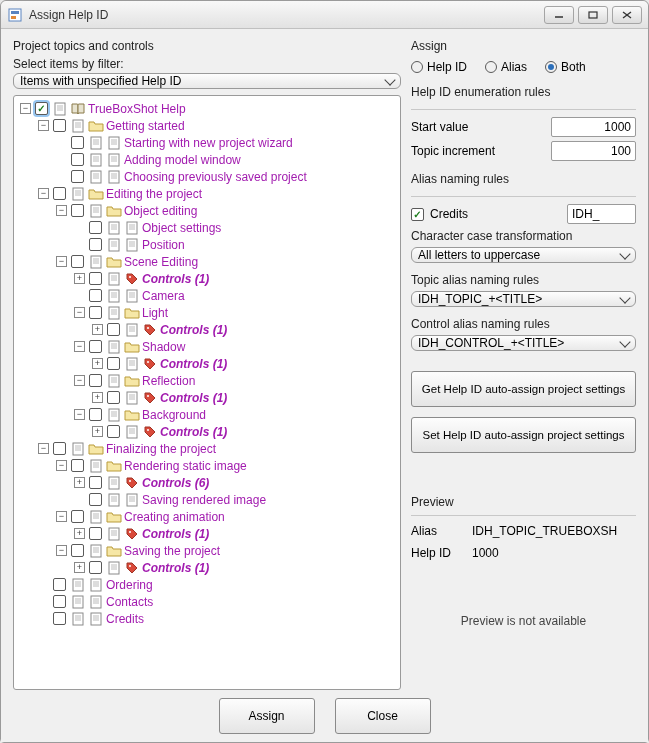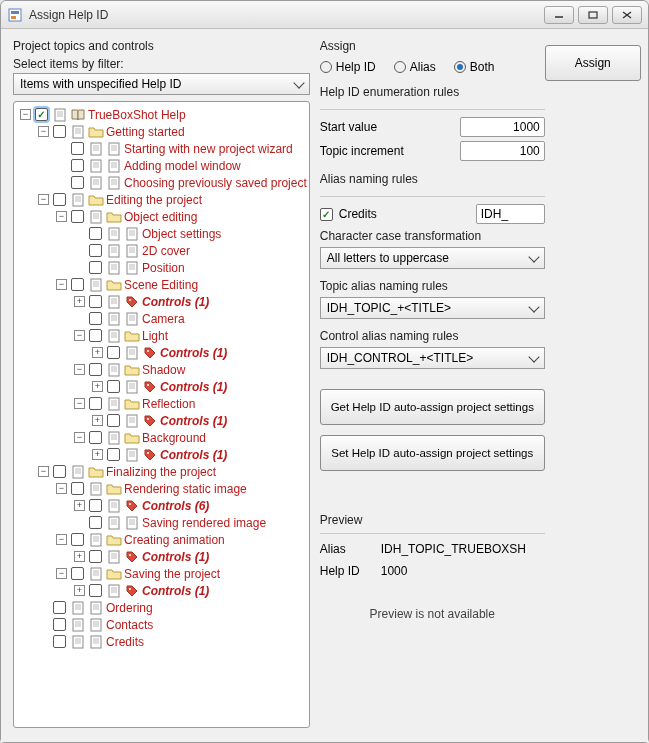--- a/index.html
+++ b/index.html
@@ -43,22 +43,22 @@
     border: 1px solid #a5a5a5;
     border-radius: 3px;
     background: linear-gradient(#fafafa,#dcdcdc);
     margin-left: 4px;
     display: inline-flex; align-items: center; justify-content: center;
     font-size: 10px; color: #333;
   }
   .client {
     flex: 1;
     display: flex;
-    flex-direction: row;
-    padding: 8px 12px 14px 12px;
+    flex-direction: column;
+    padding: 8px 12px 6px 12px;
     background: #f0f0f0;
   }
   .upper {
     flex: 1;
     display: flex;
     gap: 10px;
     min-height: 0;
   }
   .left-pane {
     flex: 1;
@@ -67,24 +67,24 @@
     min-width: 0;
   }
   .right-pane {
     width: 225px;
     display: flex;
     flex-direction: column;
     gap: 2px;
   }
   .label { color: #222; margin: 2px 0; }
   .combo {
-    height: 22px;
+    height: 16px;
     background: linear-gradient(#fdfdfd,#e9e9e9);
     border: 1px solid #9a9a9a;
-    border-radius: 0;
+    border-radius: 6px;
     display: flex; align-items: center;
     padding: 0 6px;
     margin-bottom: 6px;
   }
   .combo .combo-text { flex: 1; }
   .combo .chev {
     width: 8px; height: 8px;
     border-right: 1px solid #444;
     border-bottom: 1px solid #444;
     transform: rotate(45deg);
@@ -136,21 +136,21 @@
     color: #1d7d1d;
     font-weight: bold;
   }
   .ico {
     width: 16px; height: 14px;
     display: inline-flex; align-items: center; justify-content: center;
   }
   .ico.book svg, .ico.folder svg, .ico.page svg, .ico.file svg, .ico.tag svg {
     display: block;
   }
-  .node-label { color: #b91c1c; }
+  .node-label { color: #a21caf; }
   .node-label.italic { font-style: italic; font-weight: bold; }
   
   .form-row {
     display: flex;
     align-items: center;
     gap: 6px;
     height: 22px;
   }
   .form-row .fl { flex: 1; }
   input[type=text], input[type=number] {
@@ -209,21 +209,21 @@
   .preview-row {
     display: flex; align-items: center; gap: 8px;
     height: 22px;
   }
   .preview-val {
     flex: 1; border: 1px solid transparent;
     padding: 1px 2px;
     overflow: hidden; white-space: nowrap;
   }
   .preview-msg {
-    margin-top: 25px;
+    margin-top: 50px;
     text-align: center;
     color: #444;
   }
   .chkline {
     display:flex; align-items:center; gap:4px; height:20px;
   }
 </style>
 </head>
 <body>
 
@@ -457,43 +457,20 @@
                                   </svg>
                                 </span>
                                 <span class="ico page">
                                   <svg width="14" height="14" viewBox="0 0 14 14">
                                     <rect x="2" y="1" width="10" height="12" fill="#fff" stroke="#8a8a8a"></rect>
                                     <line x1="4" y1="4" x2="10" y2="4" stroke="#bbb"></line>
                                     <line x1="4" y1="6" x2="10" y2="6" stroke="#bbb"></line>
                                     <line x1="4" y1="8" x2="10" y2="8" stroke="#bbb"></line>
                                   </svg>
                                 </span>
-                                <span class="node-label">2D cover</span>
-                              </div>
-                            </li>
-                            <li>
-                              <div class="node">
-                                <span class="twisty blank"></span>
-                                <span class="cb"></span>
-                                <span class="ico page">
-                                  <svg width="14" height="14" viewBox="0 0 14 14">
-                                    <rect x="2" y="1" width="10" height="12" fill="#fff" stroke="#8a8a8a"></rect>
-                                    <line x1="4" y1="4" x2="10" y2="4" stroke="#bbb"></line>
-                                    <line x1="4" y1="6" x2="10" y2="6" stroke="#bbb"></line>
-                                    <line x1="4" y1="8" x2="10" y2="8" stroke="#bbb"></line>
-                                  </svg>
-                                </span>
-                                <span class="ico page">
-                                  <svg width="14" height="14" viewBox="0 0 14 14">
-                                    <rect x="2" y="1" width="10" height="12" fill="#fff" stroke="#8a8a8a"></rect>
-                                    <line x1="4" y1="4" x2="10" y2="4" stroke="#bbb"></line>
-                                    <line x1="4" y1="6" x2="10" y2="6" stroke="#bbb"></line>
-                                    <line x1="4" y1="8" x2="10" y2="8" stroke="#bbb"></line>
-                                  </svg>
-                                </span>
                                 <span class="node-label">Position</span>
                               </div>
                             </li>
                           </ul>
                         </li>
                         <li>
                           <div class="node">
                             <span class="twisty">−</span>
                             <span class="cb"></span>
                             <span class="ico page">
@@ -1060,15 +1037,18 @@
           </div>
           <div class="preview-msg">Preview is not available</div>
         </div>
       </div>
     </div>
 
     <div class="bottom-btns">
       <div class="btn">
           <span>Assign</span>
         </div>
+      <div class="btn">
+          <span>Close</span>
+        </div>
     </div>
   </div>
 </div>
 
 </body></html>

